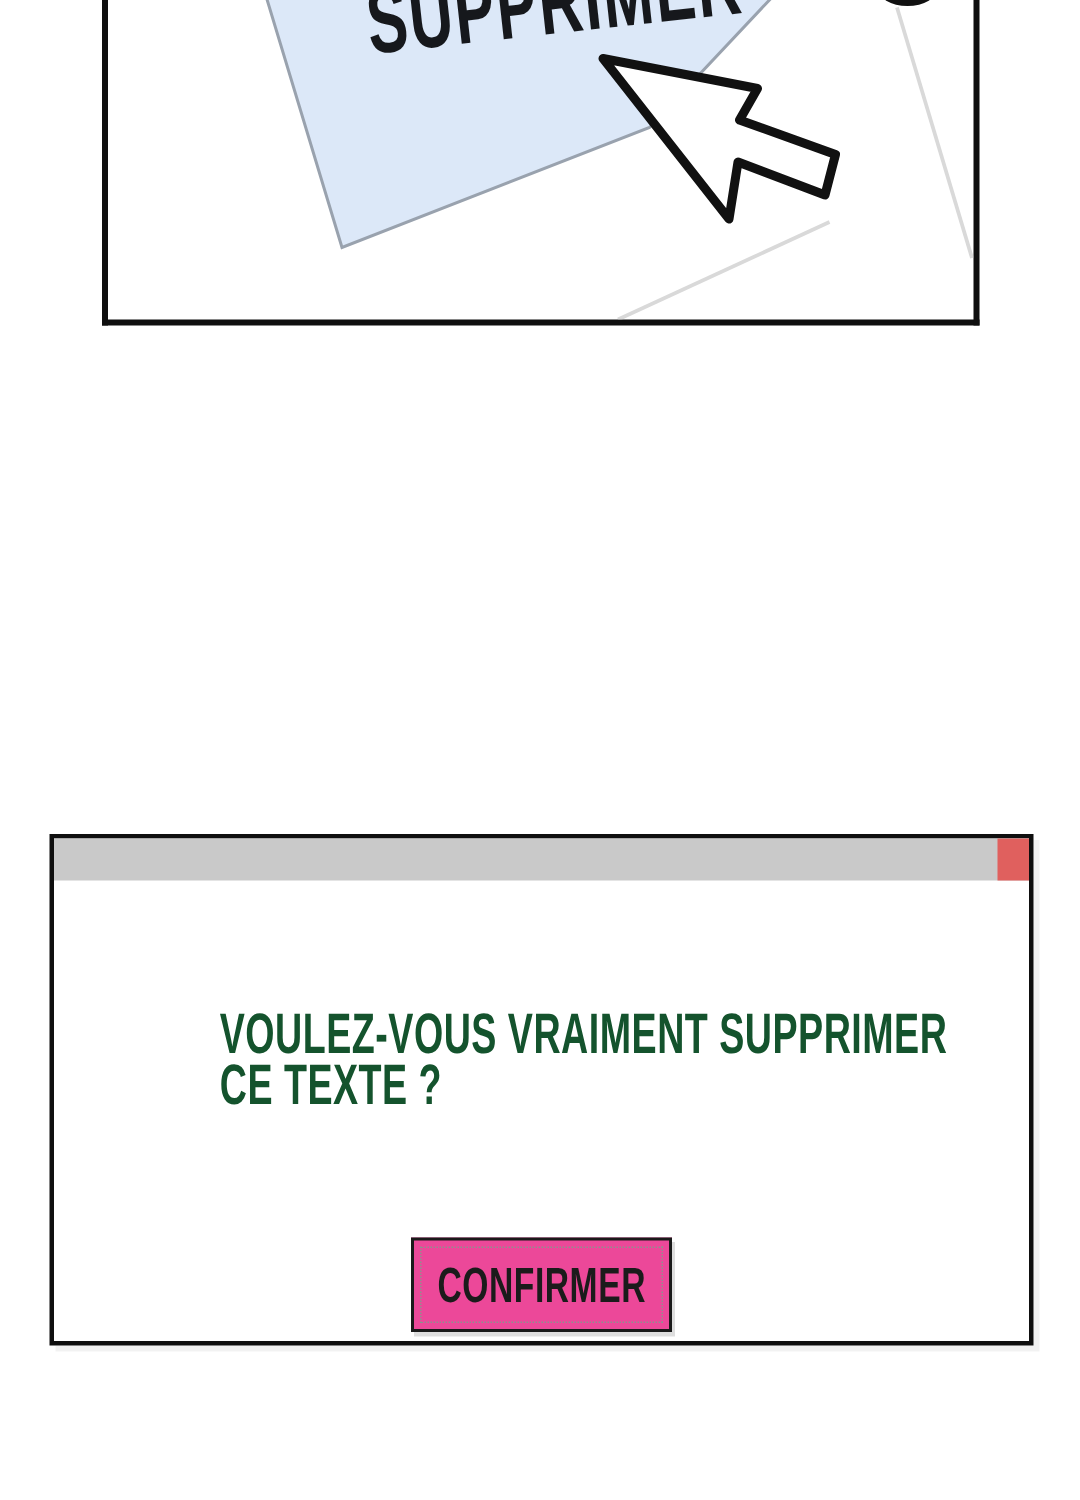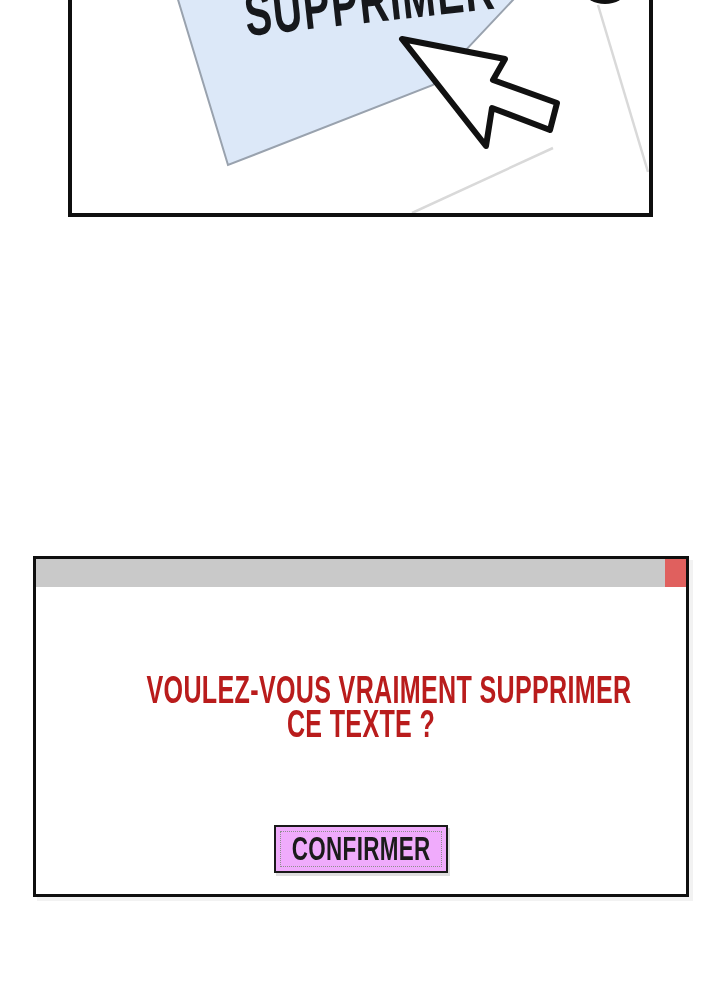--- a/index.html
+++ b/index.html
@@ -59,41 +59,41 @@
     background: #e0605e;
     border: none;
     padding: 0;
     cursor: pointer;
   }
   .dialog-message {
     position: absolute;
     left: 0;
     right: 0;
     top: 114px;
-    text-align: center;
-    color: #b91c1c;
+    text-align: left;
+    color: #14532d;
   }
   .msg-line {
     font-size: 38px;
     font-weight: bold;
     line-height: 34px;
     white-space: nowrap;
     transform: scaleX(0.66);
     transform-origin: 50% 50%;
     letter-spacing: 0.5px;
   }
   .confirm-btn {
     position: absolute;
     top: 266px;
     left: 50%;
     transform: translateX(-50%);
     width: 174px;
-    height: 48px;
+    height: 63px;
     box-sizing: border-box;
-    background: #f0abfc;
+    background: #ec4899;
     border: 2px solid #1a1a1a;
     box-shadow: 2px 3px 0 rgba(0,0,0,0.13);
     padding: 0;
     cursor: pointer;
     font-family: "Liberation Sans", sans-serif;
   }
   .confirm-inner {
     position: absolute;
     inset: 4px;
     border: 1px dotted #8f8f8f;

